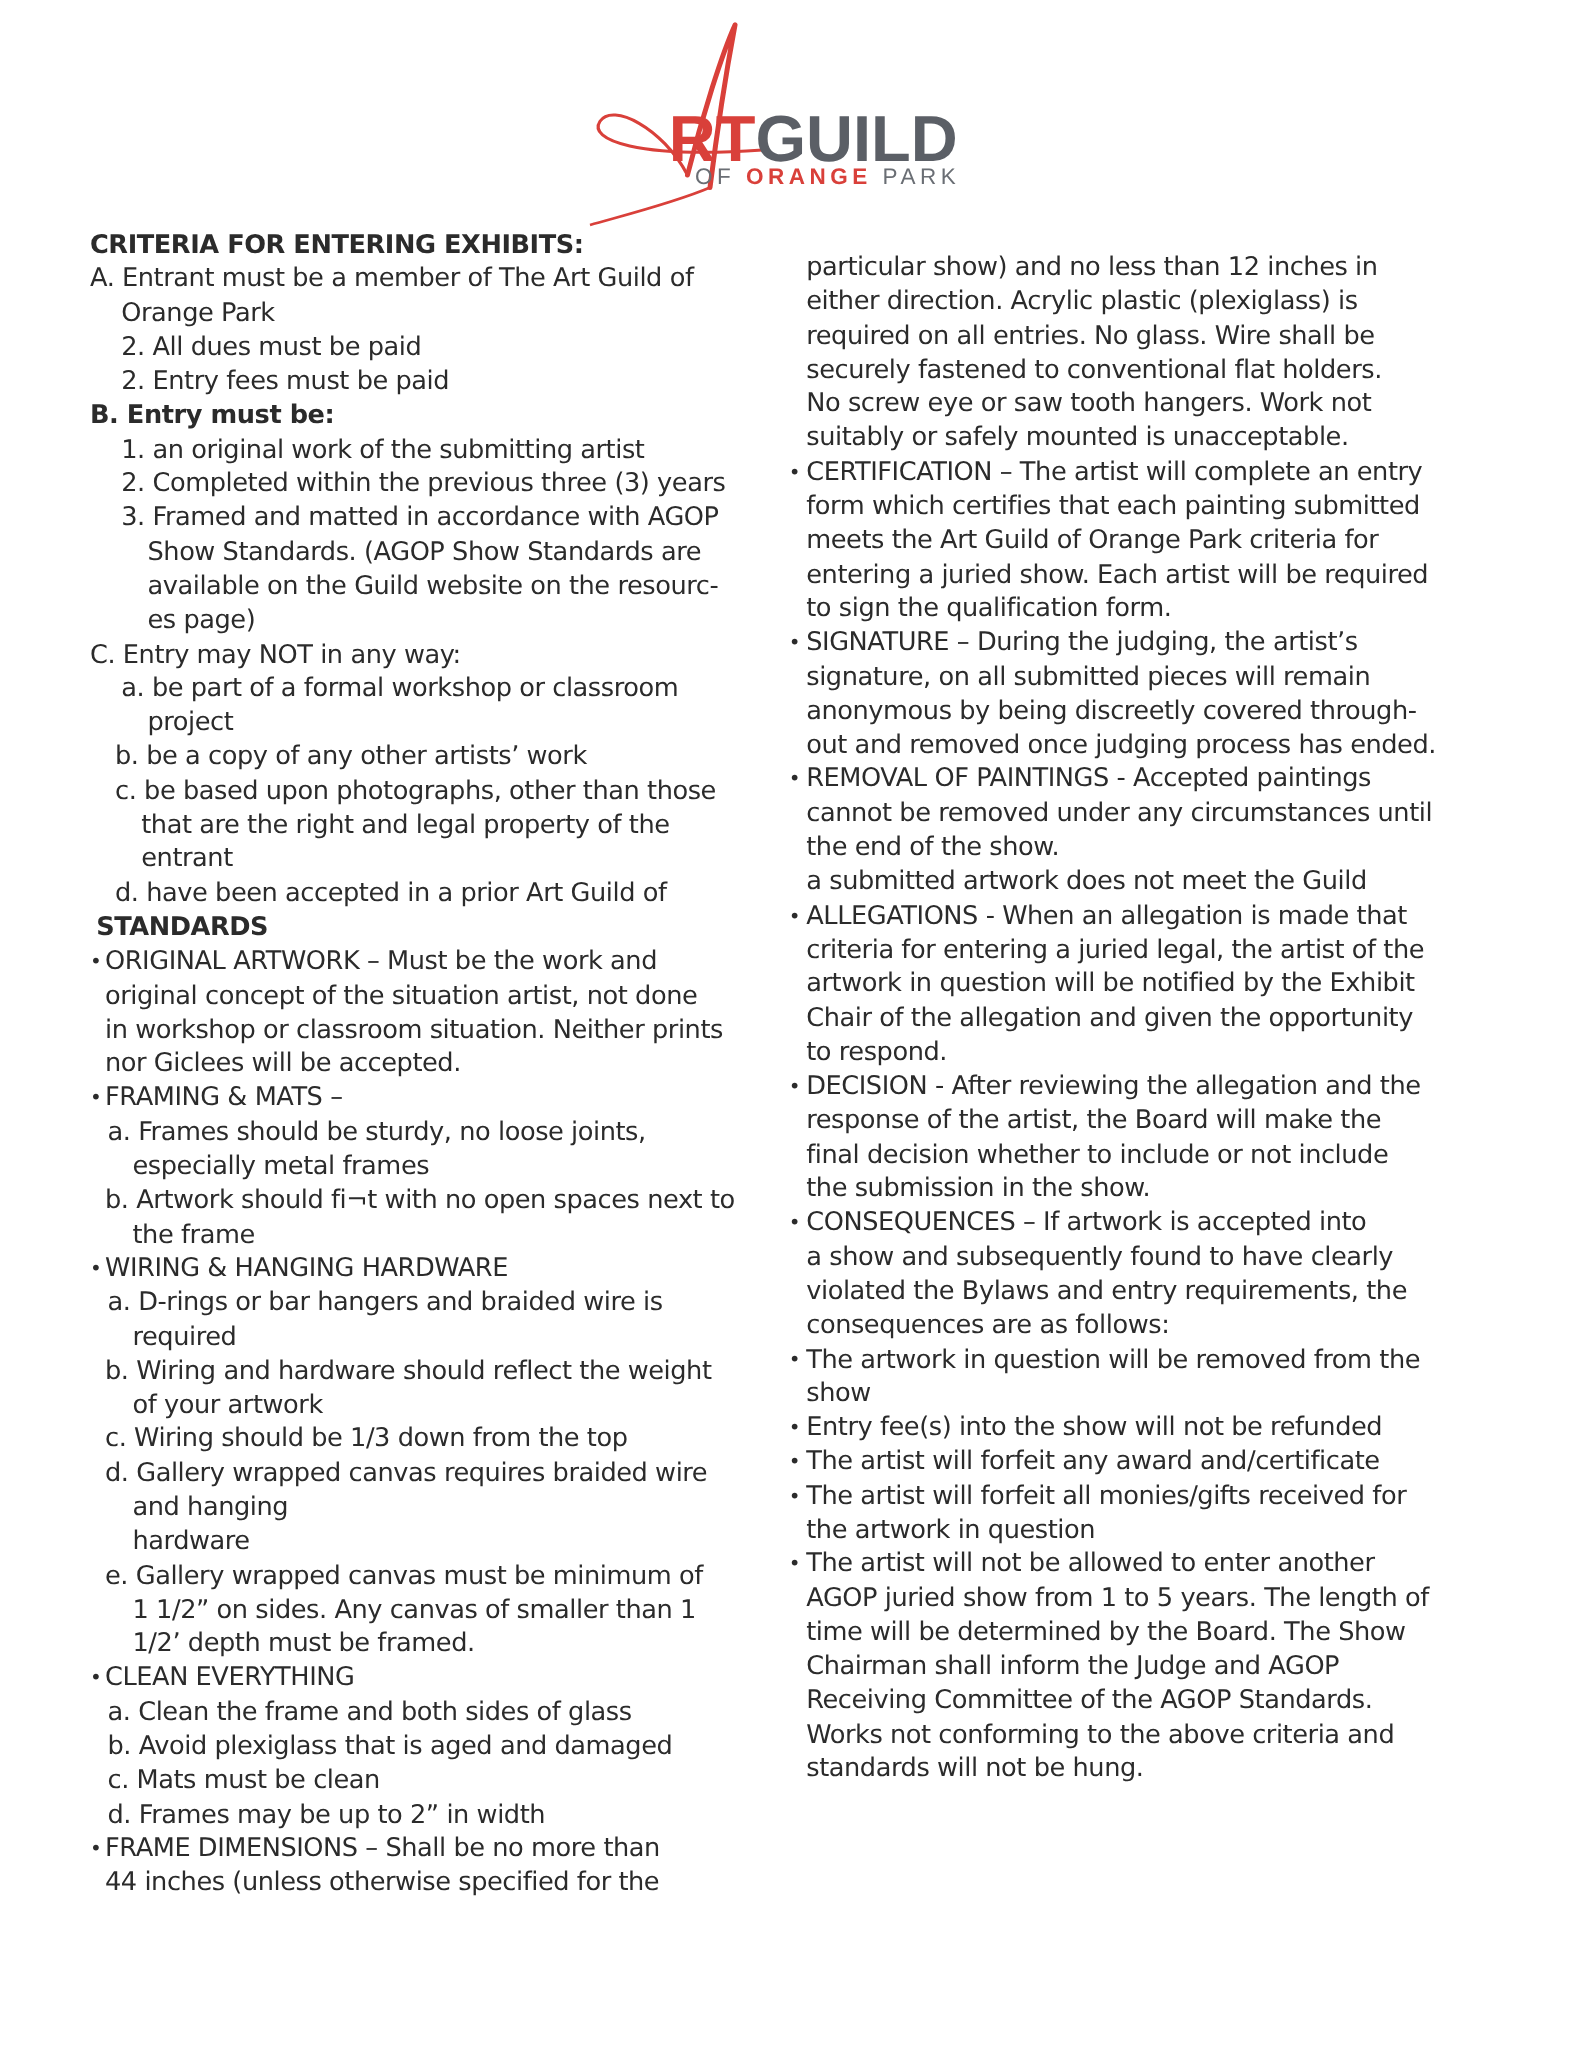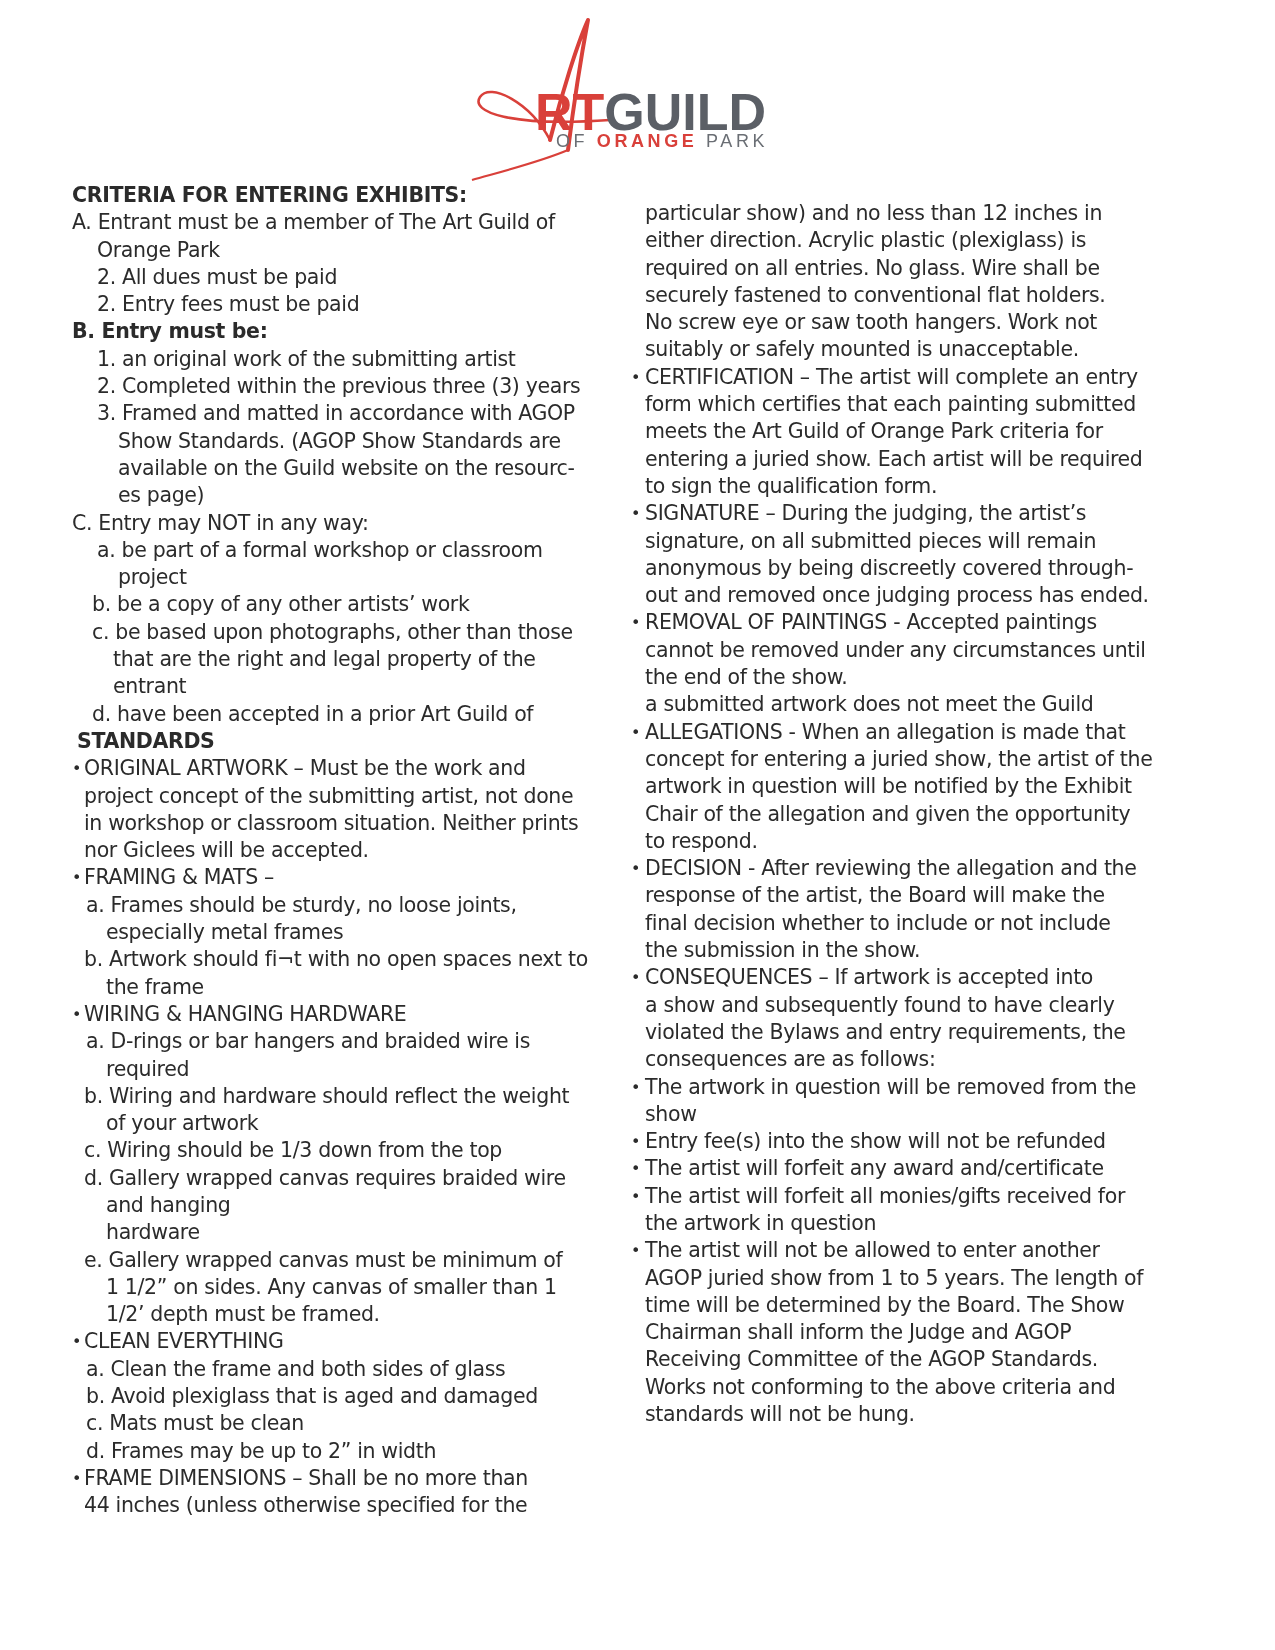--- a/index.html
+++ b/index.html
@@ -73,21 +73,21 @@
     <div class="line" style="padding-left: 0px;">C. Entry may NOT in any way:</div>
     <div class="line" style="padding-left: 25px;">a. be part of a formal workshop or classroom</div>
     <div class="line" style="padding-left: 46px;">project</div>
     <div class="line" style="padding-left: 20px;">b. be a copy of any other artists’ work</div>
     <div class="line" style="padding-left: 20px;">c. be based upon photographs, other than those</div>
     <div class="line" style="padding-left: 41px;">that are the right and legal property of the</div>
     <div class="line" style="padding-left: 41px;">entrant</div>
     <div class="line" style="padding-left: 20px;">d. have been accepted in a prior Art Guild of</div>
     <div class="line bold" style="padding-left: 5px;">STANDARDS</div>
     <div class="line bullet" style="padding-left: 12px; --b: 1; position: relative;">ORIGINAL ARTWORK – Must be the work and</div>
-    <div class="line" style="padding-left: 12px;">project concept of the submitting artist, not done</div>
+    <div class="line" style="padding-left: 12px;">original concept of the situation artist, not done</div>
     <div class="line" style="padding-left: 12px;">in workshop or classroom situation. Neither prints</div>
     <div class="line" style="padding-left: 12px;">nor Giclees will be accepted.</div>
     <div class="line bullet" style="padding-left: 12px; --b: 1; position: relative;">FRAMING &amp; MATS –</div>
     <div class="line" style="padding-left: 14px;">a. Frames should be sturdy, no loose joints,</div>
     <div class="line" style="padding-left: 34px;">especially metal frames</div>
     <div class="line" style="padding-left: 12px;">b. Artwork should fi¬t with no open spaces next to</div>
     <div class="line" style="padding-left: 34px;">the frame</div>
     <div class="line bullet" style="padding-left: 12px; --b: 1; position: relative;">WIRING &amp; HANGING HARDWARE</div>
     <div class="line" style="padding-left: 14px;">a. D-rings or bar hangers and braided wire is</div>
     <div class="line" style="padding-left: 34px;">required</div>
@@ -122,21 +122,21 @@
     <div class="line" style="padding-left: 0px;">to sign the qualification form.</div>
     <div class="line bullet" style="padding-left: 0px; --b: 1; position: relative;">SIGNATURE – During the judging, the artist’s</div>
     <div class="line" style="padding-left: 0px;">signature, on all submitted pieces will remain</div>
     <div class="line" style="padding-left: 0px;">anonymous by being discreetly covered through-</div>
     <div class="line" style="padding-left: 0px;">out and removed once judging process has ended.</div>
     <div class="line bullet" style="padding-left: 0px; --b: 1; position: relative;">REMOVAL OF PAINTINGS - Accepted paintings</div>
     <div class="line" style="padding-left: 0px;">cannot be removed under any circumstances until</div>
     <div class="line" style="padding-left: 0px;">the end of the show.</div>
     <div class="line" style="padding-left: 0px;">a submitted artwork does not meet the Guild</div>
     <div class="line bullet" style="padding-left: 0px; --b: 1; position: relative;">ALLEGATIONS - When an allegation is made that</div>
-    <div class="line" style="padding-left: 0px;">concept for entering a juried show, the artist of the</div>
+    <div class="line" style="padding-left: 0px;">criteria for entering a juried legal, the artist of the</div>
     <div class="line" style="padding-left: 0px;">artwork in question will be notified by the Exhibit</div>
     <div class="line" style="padding-left: 0px;">Chair of the allegation and given the opportunity</div>
     <div class="line" style="padding-left: 0px;">to respond.</div>
     <div class="line bullet" style="padding-left: 0px; --b: 1; position: relative;">DECISION - After reviewing the allegation and the</div>
     <div class="line" style="padding-left: 0px;">response of the artist, the Board will make the</div>
     <div class="line" style="padding-left: 0px;">final decision whether to include or not include</div>
     <div class="line" style="padding-left: 0px;">the submission in the show.</div>
     <div class="line bullet" style="padding-left: 0px; --b: 1; position: relative;">CONSEQUENCES – If artwork is accepted into</div>
     <div class="line" style="padding-left: 0px;">a show and subsequently found to have clearly</div>
     <div class="line" style="padding-left: 0px;">violated the Bylaws and entry requirements, the</div>

